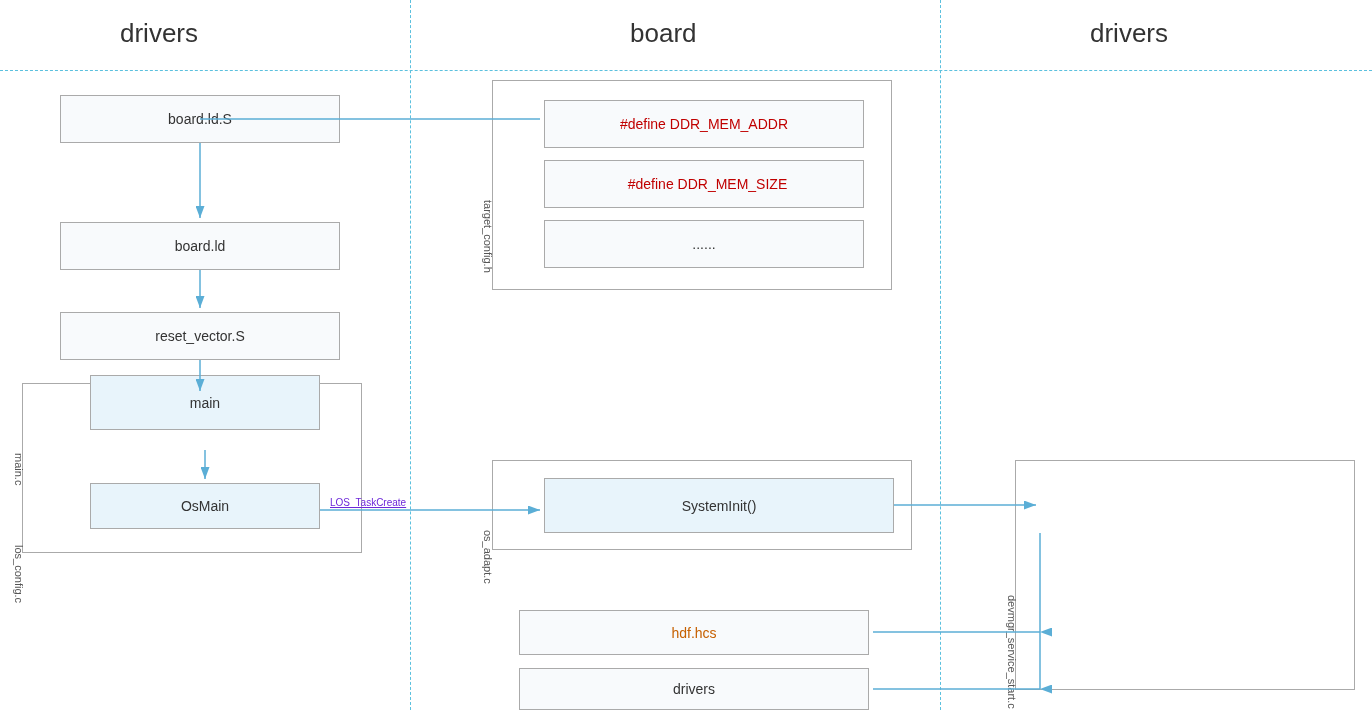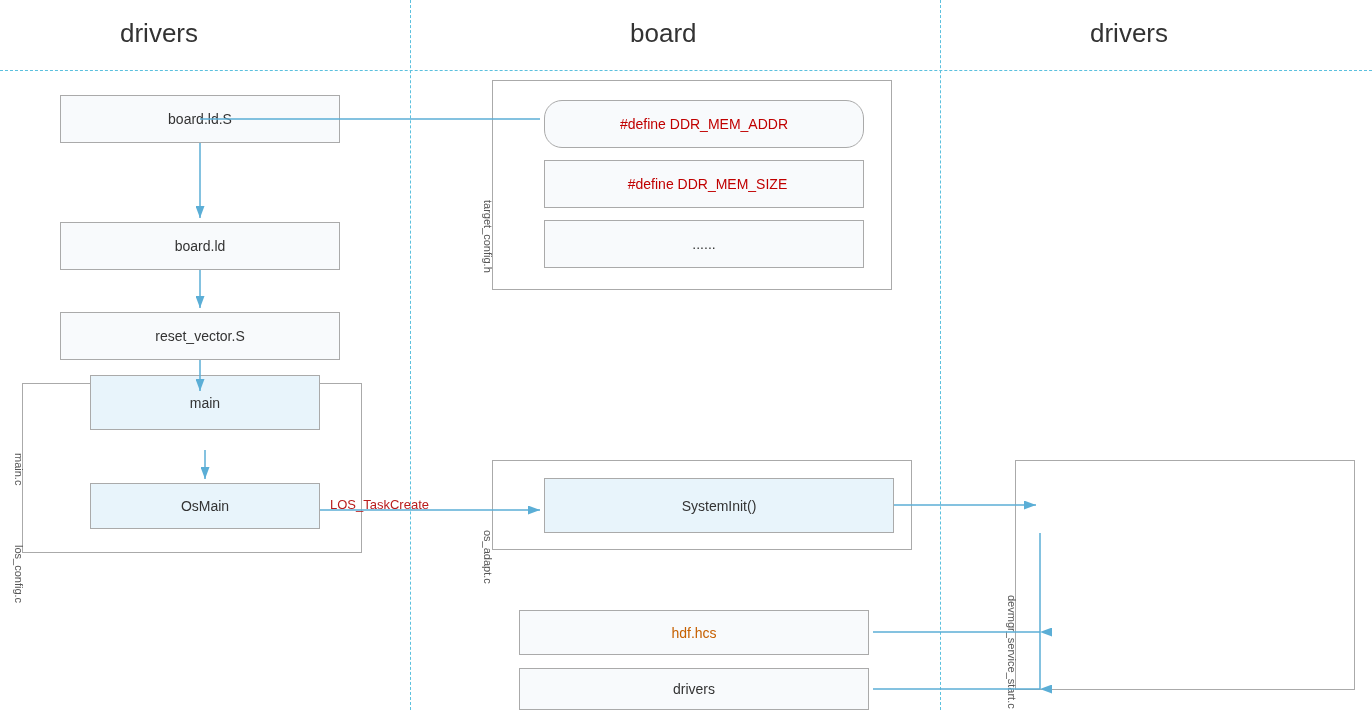--- a/index.html
+++ b/index.html
@@ -75,22 +75,23 @@
       top: 0;
       left: 0;
       width: 1372px;
       height: 710px;
       pointer-events: none;
     }
 
     
     .label-text {
       position: absolute;
-      font-size: 13px;
-      color: #b91c1c;
+      font-size: 10px;
+      color: #6d28d9;
+      text-decoration: underline;
     }
 
     
     .outer-box {
       position: absolute;
       border: 1.5px solid #aaa;
       background: transparent;
     }
   </style>
 </head>
@@ -134,21 +135,21 @@
   </div>
 
   <div class="box highlight" style="left:90px; top:375px; width:230px; height:55px;">
     <span>main</span>
   </div>
 
   <div class="box highlight" style="left:90px; top:483px; width:230px; height:46px;">
     <span>OsMain</span>
   </div>
 
-  <div class="box" style="left:544px; top:100px; width:320px; height:48px;border-radius:18px;">
+  <div class="box" style="left:544px; top:100px; width:320px; height:48px;">
     <span style="color:#c00000;">#define DDR_MEM_ADDR</span>
   </div>
 
   <div class="box" style="left:544px; top:160px; width:320px; height:48px;padding-left:7px;">
     <span style="color:#c00000;">#define DDR_MEM_SIZE</span>
   </div>
 
   <div class="box" style="left:544px; top:220px; width:320px; height:48px;">
     <span>......</span>
   </div>

